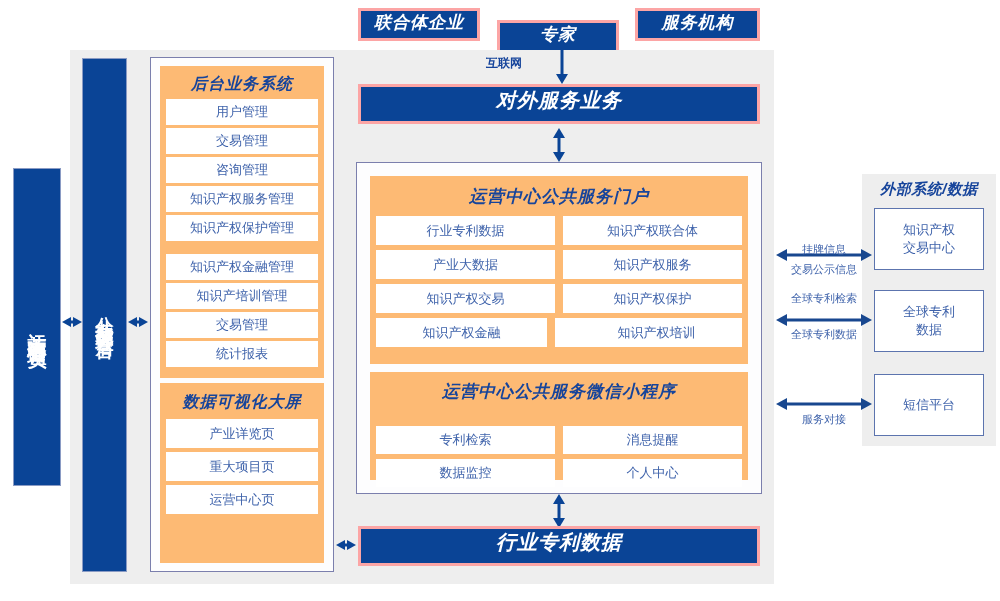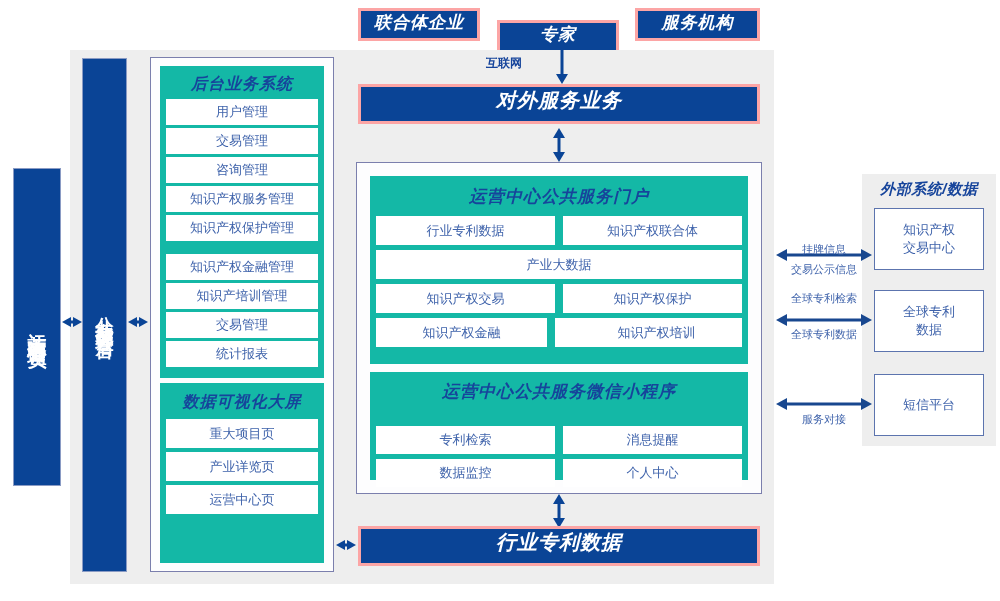--- a/index.html
+++ b/index.html
@@ -47,21 +47,21 @@
   .grey-panel { background: #eeeeee; }
 
   
   .group-outer {
     background: #fdfdfe;
     border: 1px solid #7b7fad;
   }
 
   
   .lav-panel {
-    background: #14b8a6;
+    background: #fdba74;
     padding: 6px;
     box-sizing: border-box;
   }
   .lav-title {
     color: #16449b;
     font-weight: bold;
     font-style: italic;
     text-align: center;
     letter-spacing: 1px;
   }
@@ -195,24 +195,24 @@
     <span>交易管理</span>
   </div>
   <div class="cell" style="height:26px; font-size:13px;">
     <span>统计报表</span>
   </div>
 </div>
 
 <div class="abs lav-panel" style="left:160px; top:383px; width:164px; height:180px;">
   <div class="lav-title" style="font-size:16px; height:26px; line-height:26px; margin-bottom:4px;">数据可视化大屏</div>
   <div class="cell" style="height:29px; margin-bottom:4px; font-size:13px;">
+    <span>产业详览页</span>
+  </div>
+  <div class="cell" style="height:29px; margin-bottom:4px; font-size:13px;">
     <span>重大项目页</span>
-  </div>
-  <div class="cell" style="height:29px; margin-bottom:4px; font-size:13px;">
-    <span>产业详览页</span>
   </div>
   <div class="cell" style="height:29px; font-size:13px;">
     <span>运营中心页</span>
   </div>
 </div>
 
 <svg class="abs" style="left:336px; top:535px;" width="20" height="20" viewBox="0 0 20 20">
   <line x1="4" y1="10" x2="16" y2="10" stroke="#0A4496" stroke-width="3"></line>
   <polygon points="0,10 9,5 9,15" fill="#0A4496"></polygon>
   <polygon points="20,10 11,5 11,15" fill="#0A4496"></polygon>
@@ -226,20 +226,23 @@
     <div class="cell" style="flex:1; height:29px; font-size:13px;">
       <span>行业专利数据</span>
     </div>
     <div class="cell" style="flex:1; height:29px; font-size:13px;">
       <span>知识产权联合体</span>
     </div>
   </div>
   <div style="display:flex; gap:8px; margin-bottom:5px;">
     <div class="cell" style="flex:1; height:29px; font-size:13px;">
       <span>产业大数据</span>
+    </div>
+    <div class="cell" style="flex:1; height:29px; font-size:13px;">
+      <span>知识产权服务</span>
     </div>
   </div>
   <div style="display:flex; gap:8px; margin-bottom:5px;">
     <div class="cell" style="flex:1; height:29px; font-size:13px;">
       <span>知识产权交易</span>
     </div>
     <div class="cell" style="flex:1; height:29px; font-size:13px;">
       <span>知识产权保护</span>
     </div>
   </div>

